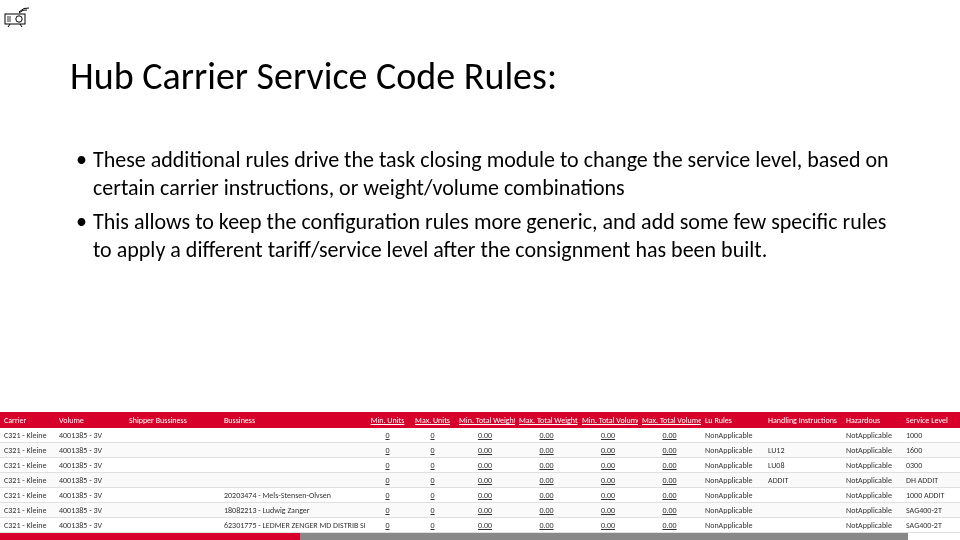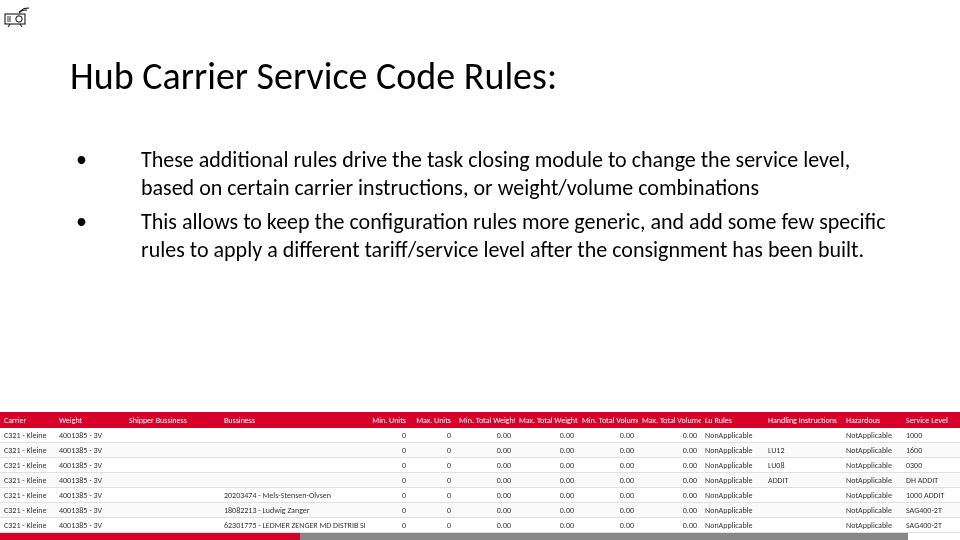--- a/index.html
+++ b/index.html
@@ -36,21 +36,21 @@
     font-size: 22px;
     color: #000;
     line-height: 1.28;
     margin-bottom: 6px;
     display: flex;
   }
   .bullet-dot {
     margin-right: 6px;
     margin-left: 6px;
   }
-  .bullet-text { flex: 1; margin-left: 48px; }
+  .bullet-text { flex: 1; }
   .table-wrap {
     position: absolute;
     left: 0;
     right: 0;
     bottom: 0;
     width: 908px;
   }
   table {
     width: 100%;
     border-collapse: collapse;
@@ -66,21 +66,21 @@
     overflow: hidden;
   }
   td {
     padding: 2px 4px;
     border-bottom: 1px solid #e0e0e0;
     color: #333;
     white-space: nowrap;
     overflow: hidden;
   }
   tbody tr:nth-child(even) { background: #fafafa; }
-  th.r, td.r { text-align: right; }
+  th.r, td.r { text-align: center; text-decoration: underline; }
   .hl-left { height: 7px; background: #d6002a; }
   .hl-right { height: 7px; background: #888; }
 </style>
 </head>
 <body>
 
 <div class="projector-icon">
   <svg width="28" height="22" viewBox="0 0 28 22">
     <rect x="1" y="8" width="20" height="10" fill="none" stroke="#000" stroke-width="1"></rect>
     <circle cx="15" cy="13" r="3.2" fill="none" stroke="#000" stroke-width="1"></circle>
@@ -122,21 +122,21 @@
         <col style="width: 60px;">
         <col style="width: 63px;">
         <col style="width: 63px;">
         <col style="width: 78px;">
         <col style="width: 60px;">
         <col style="width: 58px;">
       </colgroup>
     <thead>
         <tr id="thr">
           <th>Carrier</th>
-          <th>Weight</th>
+          <th>Volume</th>
           <th>Shipper Bussiness</th>
           <th>Bussiness</th>
           <th class="r">Min. Units</th>
           <th class="r">Max. Units</th>
           <th class="r">Min. Total Weight</th>
           <th class="r">Max. Total Weight</th>
           <th class="r">Min. Total Volume</th>
           <th class="r">Max. Total Volume</th>
           <th>Lu Rules</th>
           <th>Handling Instructions</th>

